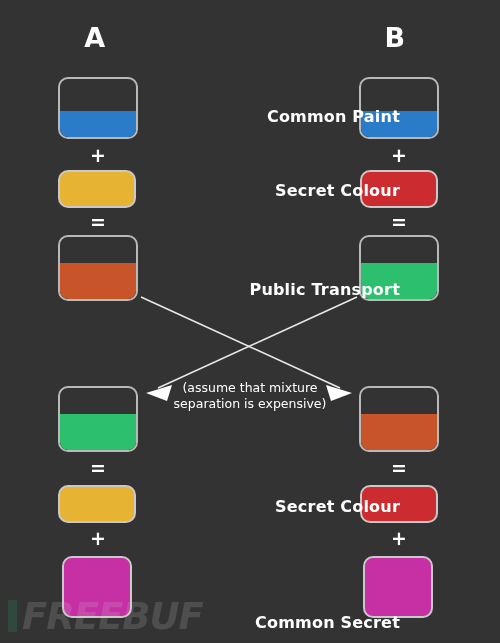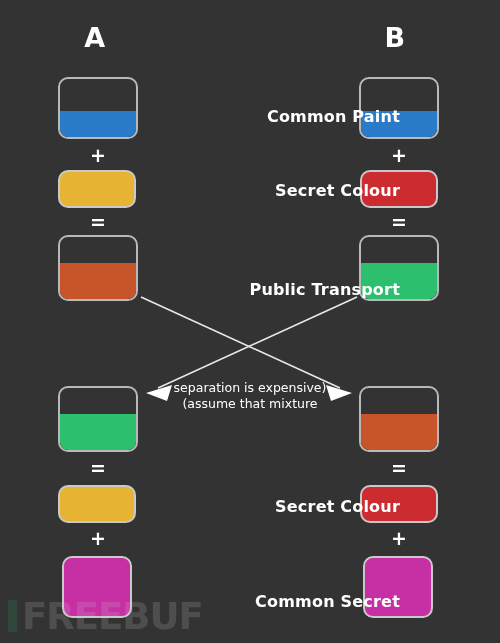--- a/index.html
+++ b/index.html
@@ -100,20 +100,21 @@
 
   
   #watermark {
     position: absolute;
     left: 8px;
     top: 596px;
     height: 40px;
     display: flex;
     align-items: center;
     opacity: 0.16;
+    font-style: italic;
   }
   #watermark .wm-bar {
     width: 9px;
     height: 32px;
     background: #2BBF6E;
     margin-right: 5px;
     border-radius: 1px;
   }
   #watermark .wm-text {
     color: #d8d8d8;
@@ -182,25 +183,25 @@
 
     <line x1="357" y1="297" x2="158" y2="388" stroke="#e8e8e8" stroke-width="1.6"></line>
     <polygon points="146,393 172,385 167,401" fill="#ffffff"></polygon>
   </svg>
 
   <div class="center-label" style="top:107px;">Common Paint</div>
   <div class="center-label" style="top:181px;">Secret Colour</div>
   <div class="center-label" style="top:280px;">Public Transport</div>
 
   <div class="note" style="top:380px;">
+    <div>(assume that mixture</div>
     <div>separation is expensive)</div>
-    <div>(assume that mixture</div>
   </div>
 
   <div class="center-label" style="top:497px;">Secret Colour</div>
-  <div class="center-label" style="top:592px;">Common Secret</div>
+  <div class="center-label" style="top:613px;">Common Secret</div>
 
   <div id="watermark">
     <div class="wm-bar"></div>
     <div class="wm-text">FREEBUF</div>
   </div>
 
 </div>
 
 </body></html>

